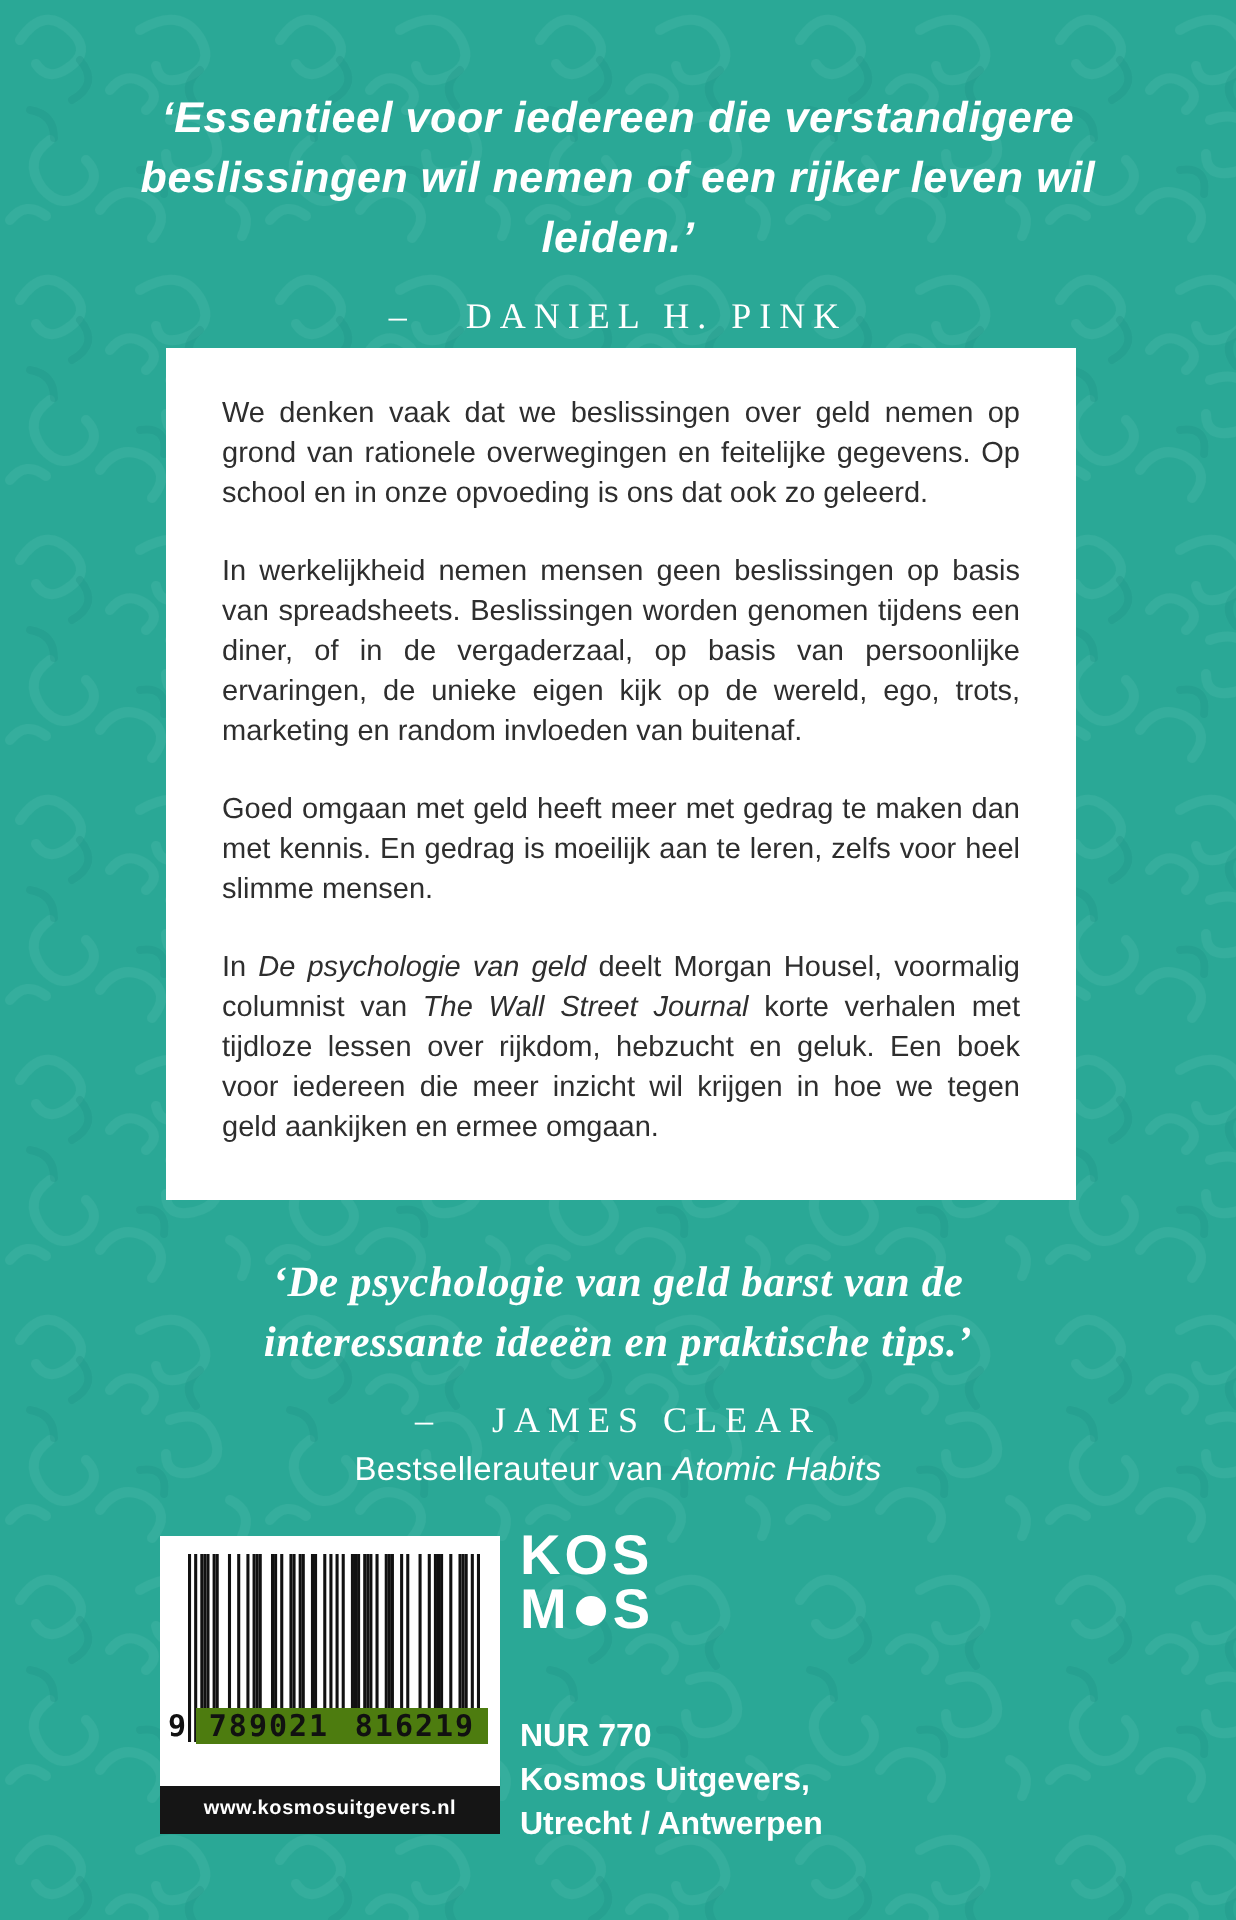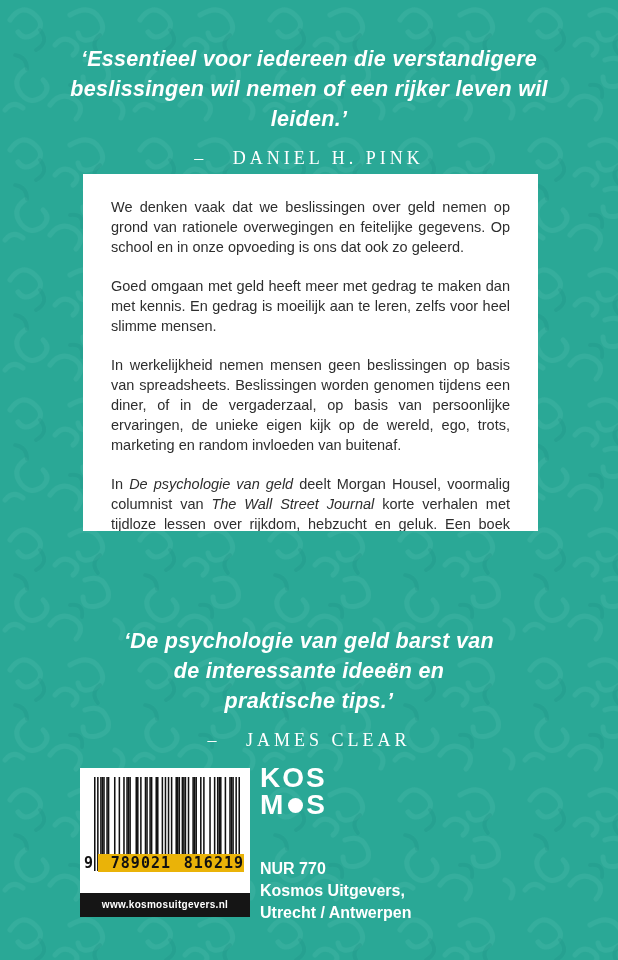--- a/index.html
+++ b/index.html
@@ -12,49 +12,49 @@
   .bg-svg { position:absolute; left:0; top:0; width:618px; height:960px; display:block; }
 
   .quote-block { position:absolute; left:0; width:100%; text-align:center; color:#ffffff; }
   .quote-top { top:44px; }
   .quote-bottom { top:626px; }
   .quote-text {
     font-style:italic; font-weight:700; font-size:21.5px; line-height:1.4;
     margin:0 auto; letter-spacing:0.3px;
   }
   .quote-top .quote-text { max-width:490px; }
-  .quote-bottom .quote-text { max-width:385px; }
+  .quote-bottom .quote-text { max-width:385px;font-family:Liberation Serif, serif; }
   .quote-attrib {
     font-family:"Liberation Serif", serif; font-size:18px; letter-spacing:4px;
     margin-top:14px; font-weight:400;
   }
   .quote-credit { font-size:16.5px; margin-top:5px; letter-spacing:0.2px; }
   .it { font-style:italic; }
 
   .blurb-box {
-    position:absolute; left:83px; top:174px; width:455px; height:357px;
+    position:absolute; left:83px; top:174px; width:455px; height:426px;
     background:#ffffff; padding:23px 28px 28px; overflow:hidden;
     color:#2e2e2e;
   }
   .blurb-par {
     font-size:14.5px; line-height:1.38; text-align:justify; margin:0 0 19px;
     font-family:"Liberation Sans", sans-serif;
   }
   .blurb-par:last-child { margin-bottom:11px; }
 
   .barcode-block { position:absolute; left:80px; top:768px; width:170px; }
   .barcode-white { position:relative; background:#ffffff; height:125px; }
   .barcode-bars { position:absolute; left:14px; top:9px; width:146px; height:94px; }
   .barcode-digits {
     position:absolute; left:4px; right:6px; top:86px; display:flex; align-items:flex-end;
     font-family:"DejaVu Sans Mono", monospace; font-weight:700; font-size:15px;
     color:#111111; letter-spacing:1px;
   }
   .barcode-digits .d-first { width:14px; }
-  .barcode-digits .d-grp { flex:1; text-align:right; background:#eab308; }
+  .barcode-digits .d-grp { flex:1; text-align:center; background:#4d7c0f; }
   .barcode-site {
     background:#151515; color:#ffffff; height:24px; line-height:24px;
     text-align:center; font-weight:700; font-size:10px; letter-spacing:0.3px;
   }
 
   .pub-block { position:absolute; left:260px; top:764px; color:#ffffff; }
   .kosmos-logo { font-weight:900; font-size:28px; line-height:27px; letter-spacing:2px; }
   .logo-dot {
     display:inline-block; width:15px; height:15px; border-radius:50%;
     background:#ffffff; margin:0 3px 1px;
@@ -92,28 +92,29 @@
   </svg>
 
   <div class="quote-block quote-top">
     <p class="quote-text">‘Essentieel voor iedereen die verstandigere beslissingen wil nemen of een rijker leven wil leiden.’</p>
     <p class="quote-attrib">–&nbsp;&nbsp;&nbsp;DANIEL H. PINK</p>
     <p class="quote-credit"><span>Bestsellerauteur van o.a. </span><span class="it">Een compleet nieuw brein</span></p>
   </div>
 
   <div class="blurb-box" id="blurb">
       <p class="blurb-par"><span>We denken vaak dat we beslissingen over geld nemen op grond van rationele overwegingen en feitelijke gegevens. Op school en in onze opvoeding is ons dat ook zo geleerd.</span></p>
+      <p class="blurb-par"><span>In werkelijkheid nemen mensen geen beslissingen op basis van spreadsheets. Beslissingen worden genomen tijdens een diner, of in de vergaderzaal, op basis van persoonlijke ervaringen, de unieke eigen kijk op de wereld, ego, trots, marketing en random invloeden van buitenaf.</span></p>
       <p class="blurb-par"><span>Goed omgaan met geld heeft meer met gedrag te maken dan met kennis. En gedrag is moeilijk aan te leren, zelfs voor heel slimme mensen.</span></p>
-      <p class="blurb-par"><span>In werkelijkheid nemen mensen geen beslissingen op basis van spreadsheets. Beslissingen worden genomen tijdens een diner, of in de vergaderzaal, op basis van persoonlijke ervaringen, de unieke eigen kijk op de wereld, ego, trots, marketing en random invloeden van buitenaf.</span></p>
       <p class="blurb-par"><span>In </span><span class="it">De psychologie van geld</span><span> deelt Morgan Housel, voormalig columnist van </span><span class="it">The Wall Street Journal</span><span> korte verhalen met tijdloze lessen over rijkdom, hebzucht en geluk. Een boek voor iedereen die meer inzicht wil krijgen in hoe we tegen geld aankijken en ermee omgaan.</span></p>
     </div>
 
   <div class="quote-block quote-bottom">
     <p class="quote-text">‘De psychologie van geld barst van de interessante ideeën en praktische tips.’</p>
     <p class="quote-attrib">–&nbsp;&nbsp;&nbsp;JAMES CLEAR</p>
+    <p class="quote-credit"><span>Bestsellerauteur van </span><span class="it">Atomic Habits</span></p>
   </div>
 
   <div class="barcode-block">
     <div class="barcode-white">
       <svg class="barcode-bars" id="barcode-bars" viewBox="0 0 95 94" preserveAspectRatio="none" xmlns="http://www.w3.org/2000/svg">
           <rect x="0" y="0" width="1" height="94" fill="#111111"></rect>
           <rect x="2" y="0" width="1" height="94" fill="#111111"></rect>
           <rect x="4" y="0" width="1" height="78" fill="#111111"></rect>
           <rect x="5" y="0" width="1" height="78" fill="#111111"></rect>
           <rect x="6" y="0" width="1" height="78" fill="#111111"></rect>

